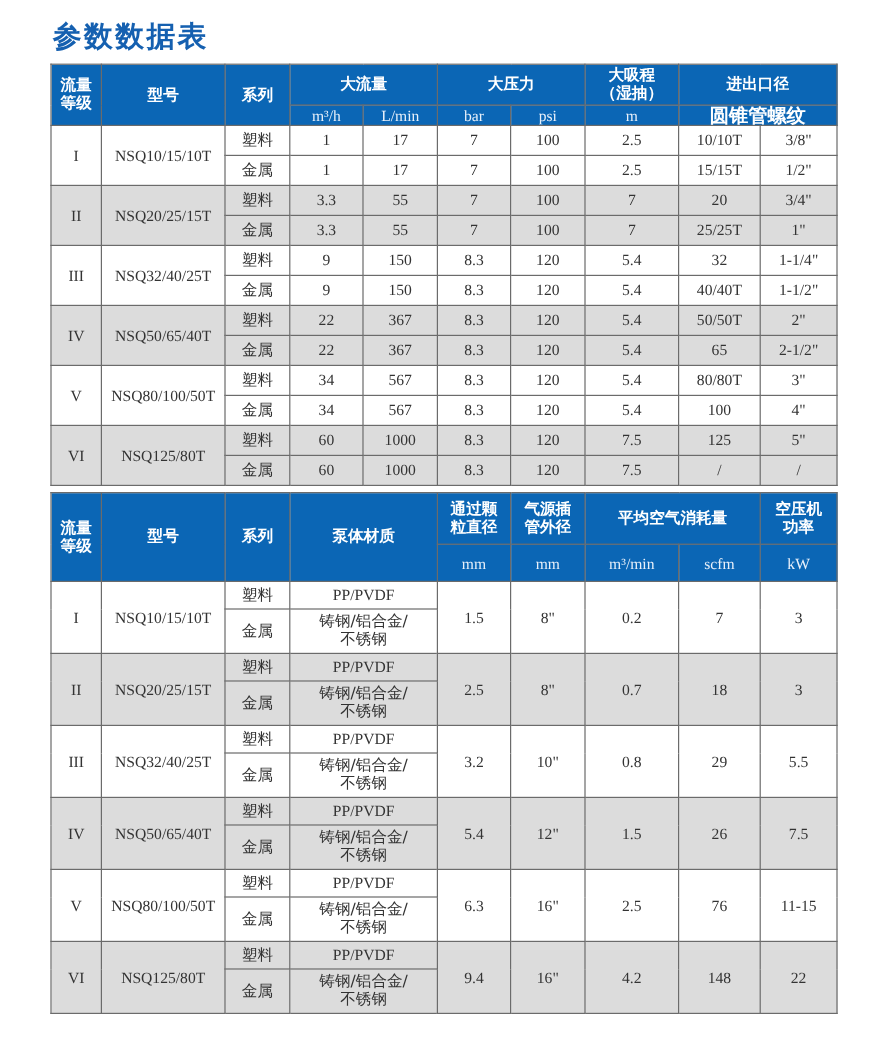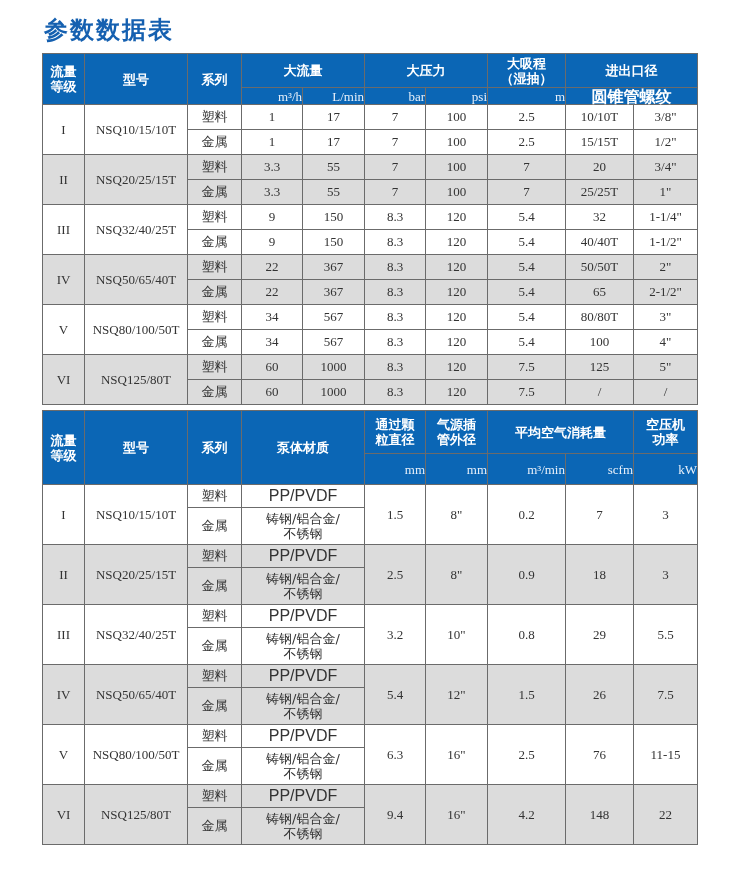--- a/index.html
+++ b/index.html
@@ -1,26 +1,26 @@
 <!DOCTYPE html>
 <html><head>
 <meta charset="utf-8">
 <style>
   html, body { margin: 0; padding: 0; background: #ffffff; }
   body { width: 745px; height: 884px; position: relative; overflow: hidden; font-family: "Liberation Serif", "DejaVu Serif", serif; }
   .title { position: absolute; left: 44px; top: 14px; font-family: Liberation Mono, monospace; font-weight: bold; font-size: 24px; color: #1560b0; letter-spacing: 2px; text-align: center; }
   table { position: absolute; left: 42px; border-collapse: collapse; table-layout: fixed; }
   td, th { border: 1.5px solid #6b6b6b; text-align: center; vertical-align: middle; padding: 0; font-size: 13px; color: #333; font-weight: normal; }
   th { background: #0b66b5; color: #ffffff; font-family: "DejaVu Sans", sans-serif; font-weight: bold; font-size: 13px; line-height: 15px; }
-  th.unit { font-family: "Liberation Serif", serif; font-weight: normal; font-size: 13px; color: #e8f0fa; text-align: right; }
+  th.unit { font-family: "Liberation Serif", serif; font-weight: normal; font-size: 13px; color: #e8f0fa; }
   th.unit-cn { font-family: "DejaVu Sans", sans-serif; font-weight: bold; font-size: 16px; }
   tr.alt td { background: #dcdcdc; }
   td.cn { font-family: "DejaVu Sans", sans-serif; font-size: 13px; }
   td.mat { font-family: "DejaVu Sans", sans-serif; font-size: 13px; line-height: 15px; }
-  td.pp { font-family: Liberation Sans, sans-serif; font-size: 16px; }
+  td.pp { font-family: Liberation Serif, serif; font-size: 13px; }
   #t1 { top: 53px; }
   #t1 tr.h1 th { height: 33px; }
   #t1 tr.h2 th { height: 16px; }
   #t1 tbody td { height: 24px; }
   #t2 { top: 410px; }
   #t2 tr.h1 th { height: 42px; }
   #t2 tr.h2 th { height: 30px; font-family: Liberation Serif, serif; }
   #t2 tbody tr.r1 td { height: 22px; }
   #t2 tbody tr.r2 td { height: 36px; }
 </style>
@@ -244,21 +244,21 @@
         <td class="cn">金属</td>
         <td class="mat">铸钢/铝合金/<br>不锈钢</td>
       </tr>
       <tr class="r1 alt">
         <td rowspan="2">II</td>
         <td rowspan="2">NSQ20/25/15T</td>
         <td class="cn">塑料</td>
         <td class="pp">PP/PVDF</td>
         <td rowspan="2">2.5</td>
         <td rowspan="2">8"</td>
-        <td rowspan="2">0.9</td>
+        <td rowspan="2">0.7</td>
         <td rowspan="2">18</td>
         <td rowspan="2">3</td>
       </tr>
       <tr class="r2 alt">
         <td class="cn">金属</td>
         <td class="mat">铸钢/铝合金/<br>不锈钢</td>
       </tr>
       <tr class="r1">
         <td rowspan="2">III</td>
         <td rowspan="2">NSQ32/40/25T</td>

